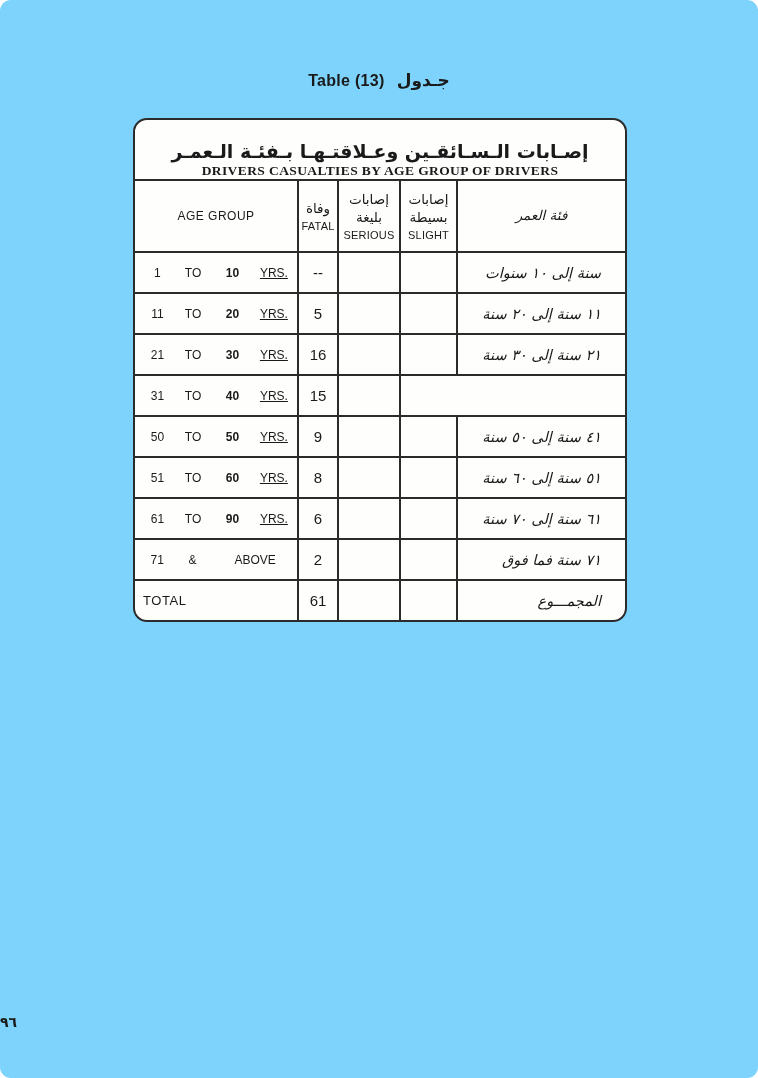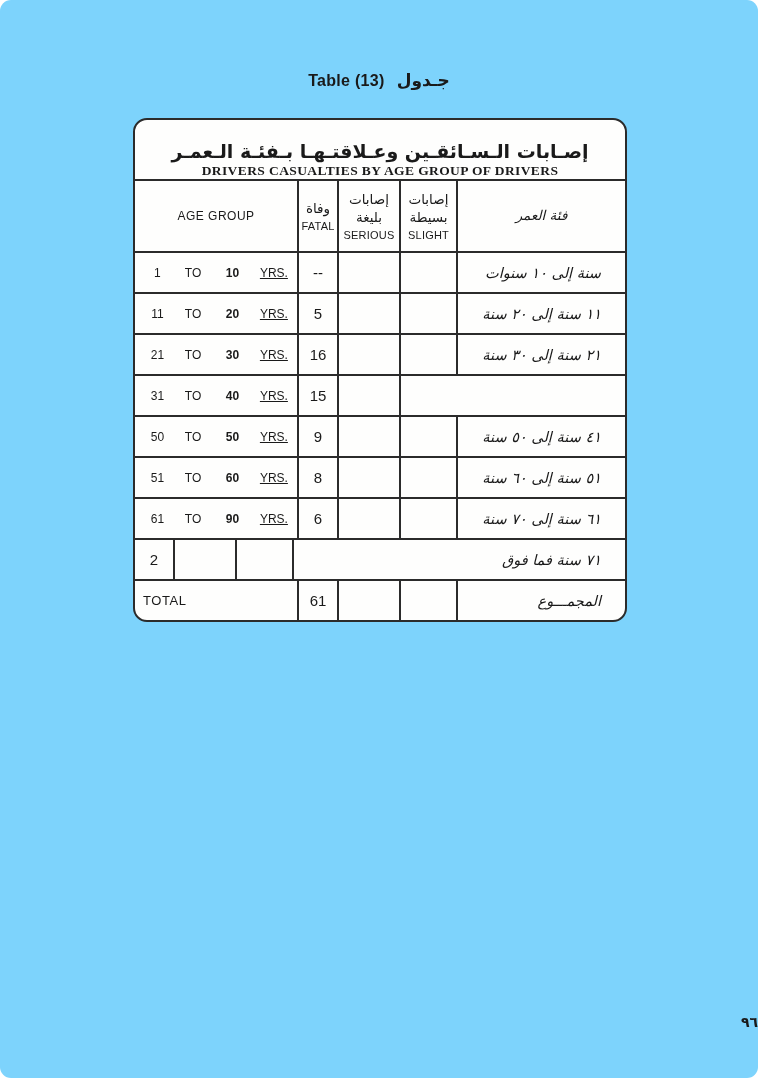--- a/index.html
+++ b/index.html
@@ -88,21 +88,21 @@
     justify-content:flex-start;
     padding-right:24px;
     font-family:"DejaVu Sans",sans-serif;
     font-size:14.5px;
     white-space:nowrap;
   }
   .total-label { font-size:13px; letter-spacing:0.6px;text-align:right; }
   
   .page-number {
     position:absolute; top:1014px; left:0; width:100%;
-    text-align:right;
+    text-align:left;
     font-family:"DejaVu Sans",sans-serif;
     font-weight:bold; font-size:14px;
   }
 </style>
 </head>
 <body>
 
 <div class="page">
 
   <div class="page-title">
@@ -223,20 +223,25 @@
         <span class="tk t3">90</span>
         <span class="tk t4">YRS.</span>
       </div>
       <div class="cell c-fatal num">6</div>
       <div class="cell c-serious num"></div>
       <div class="cell c-slight num"></div>
       <div class="cell c-ar arb">٦١ سنة إلى ٧٠ سنة</div>
     </div>
 
     <div class="row">
+      <div class="cell c-age age-cell">
+        <span class="tk t1">71</span>
+        <span class="tk t2">&amp;</span>
+        <span class="tk t34">ABOVE</span>
+      </div>
       <div class="cell c-fatal num">2</div>
       <div class="cell c-serious num"></div>
       <div class="cell c-slight num"></div>
       <div class="cell c-ar arb">٧١ سنة فما فوق</div>
     </div>
 
     <div class="row">
       <div class="cell c-age age-cell">
         <span class="total-label">TOTAL</span>
       </div>

